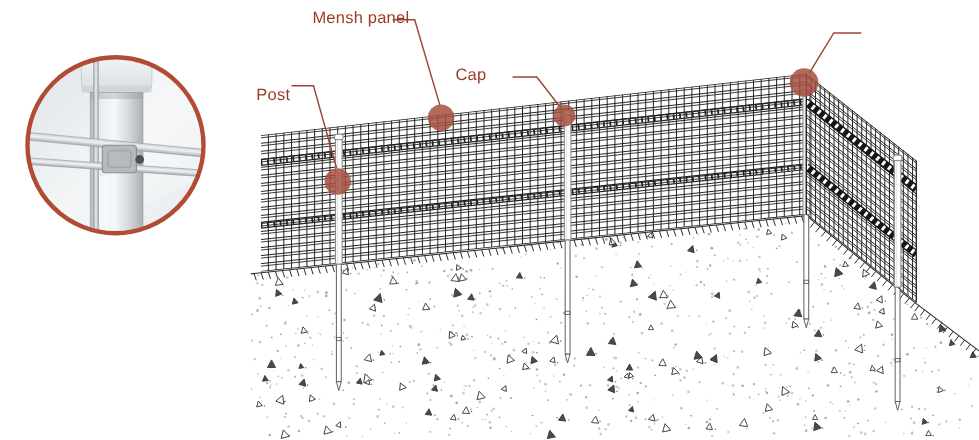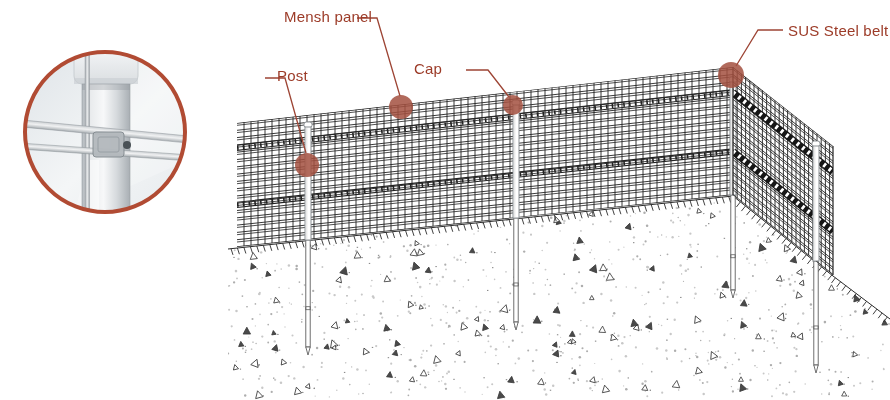--- a/index.html
+++ b/index.html
@@ -1316,17 +1316,16 @@
           <rect x="24" y="128" width="164" height="7" fill="url(#railGrad)" stroke="#8f959a" stroke-width="0.5" transform="rotate(5.5 105 132)"></rect>
           <rect x="24" y="149" width="164" height="6" fill="url(#railGrad)" stroke="#8f959a" stroke-width="0.5" transform="rotate(4 105 152)"></rect>
           <rect x="93" y="132" width="31" height="25" rx="3" fill="#b3b9bd" stroke="#848b90" stroke-width="1" opacity="0.96"></rect>
           <rect x="98" y="137" width="21" height="15" rx="2" fill="none" stroke="#989fa4" stroke-width="1"></rect>
           <circle cx="127" cy="145" r="4" fill="#4a5156"></circle>
         </g>
         <circle cx="105" cy="132" r="80" fill="none" stroke="#b14b33" stroke-width="4"></circle>
       </g>
     </svg>
 
-  <div class="callout-label" style="left: 233px; top: 68px; margin-left: 44px;">Post</div>
+  <div class="callout-label" style="left: 233px; top: 79px;">Post</div>
   <div class="callout-label" style="left: 272px; top: 9px; margin-left: 12px;">Mensh panel</div>
   <div class="callout-label" style="left: 414px; top: 61px;">Cap</div>
-  <div class="callout-label" style="left: 788px; top: 23px;">SUS Steel belt</div>
 </div>
 
 </body></html>

